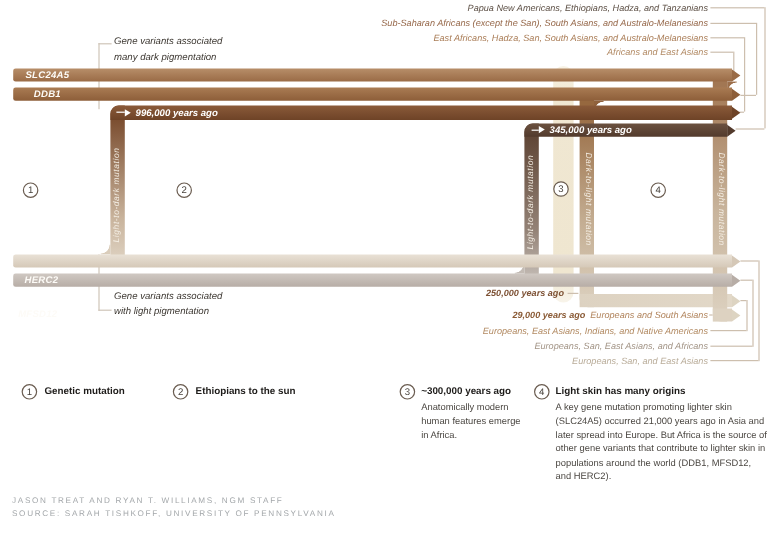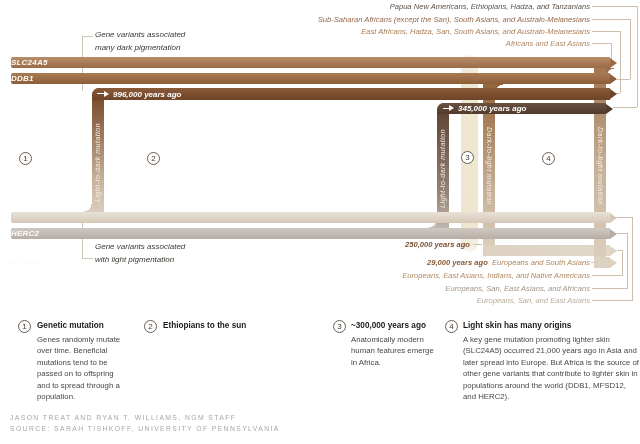--- a/index.html
+++ b/index.html
@@ -1,20 +1,20 @@
 <!DOCTYPE html>
 <html><head>
 <meta charset="utf-8">
 <style>
   html,body{margin:0;padding:0;background:#fff;}
   #canvas{position:relative;width:640px;height:444px;background:#fff;overflow:hidden;
           font-family:"Liberation Sans",sans-serif;}
   .bar{position:absolute;height:11px;border-radius:2px 0 0 2px;z-index:3;}
   .genelbl{position:absolute;z-index:4;color:#fdfbf7;font-size:8px;font-weight:bold;font-style:italic;
-           text-align:left;line-height:11px;letter-spacing:.2px;}
+           text-align:center;line-height:11px;letter-spacing:.2px;}
   .vbar{position:absolute;width:12px;z-index:2;}
   .vtxt{position:absolute;width:12px;z-index:5;color:#f4eee4;font-size:7px;font-style:italic;
         letter-spacing:.5px;writing-mode:vertical-rl;text-align:center;line-height:12px;}
   .vtxt.up{transform:rotate(180deg);}
   .tl{position:absolute;z-index:4;color:#fff;font-size:8px;font-weight:bold;font-style:italic;line-height:10px;}
   .poplbl{position:absolute;font-size:7.6px;font-style:italic;text-align:right;z-index:4;line-height:9px;}
   .line{position:absolute;background:#cdbfae;z-index:1;}
   .arrow{position:absolute;width:0;height:0;border-top:5px solid transparent;
          border-bottom:5px solid transparent;z-index:3;}
   .warrow{position:absolute;width:0;height:0;border-top:3px solid transparent;
@@ -141,21 +141,20 @@
   <div class="line" style="left:627px;top:233px;width:1px;height:56px;"></div>
   <div class="line" style="left:617px;top:233px;width:10px;height:1px;"></div>
 
   <div class="poplbl" style="left:250px;top:296px;width:340px;color:#b9ac99;">Europeans, San, and East Asians</div>
   <div class="line" style="left:592px;top:300px;width:40px;height:1px;"></div>
   <div class="line" style="left:632px;top:217px;width:1px;height:84px;"></div>
   <div class="line" style="left:617px;top:217px;width:15px;height:1px;"></div>
 
   <div class="circ" style="left:18px;top:320px;">1</div>
   <div class="note-h" style="left:37px;top:321px;">Genetic mutation</div>
-  <div class="note-b" style="left:37px;top:334px;width:84px;">Genes randomly mutate over time. Beneficial mutations tend to be passed on to offspring and to spread through a population.</div>
 
   <div class="circ" style="left:144px;top:320px;">2</div>
   <div class="note-h" style="left:163px;top:321px;">Ethiopians to the sun</div>
 
   <div class="circ" style="left:333px;top:320px;">3</div>
   <div class="note-h" style="left:351px;top:321px;">~300,000 years ago</div>
   <div class="note-b" style="left:351px;top:334px;width:86px;">Anatomically modern human features emerge in Africa.</div>
 
   <div class="circ" style="left:445px;top:320px;">4</div>
   <div class="note-h" style="left:463px;top:321px;">Light skin has many origins</div>

